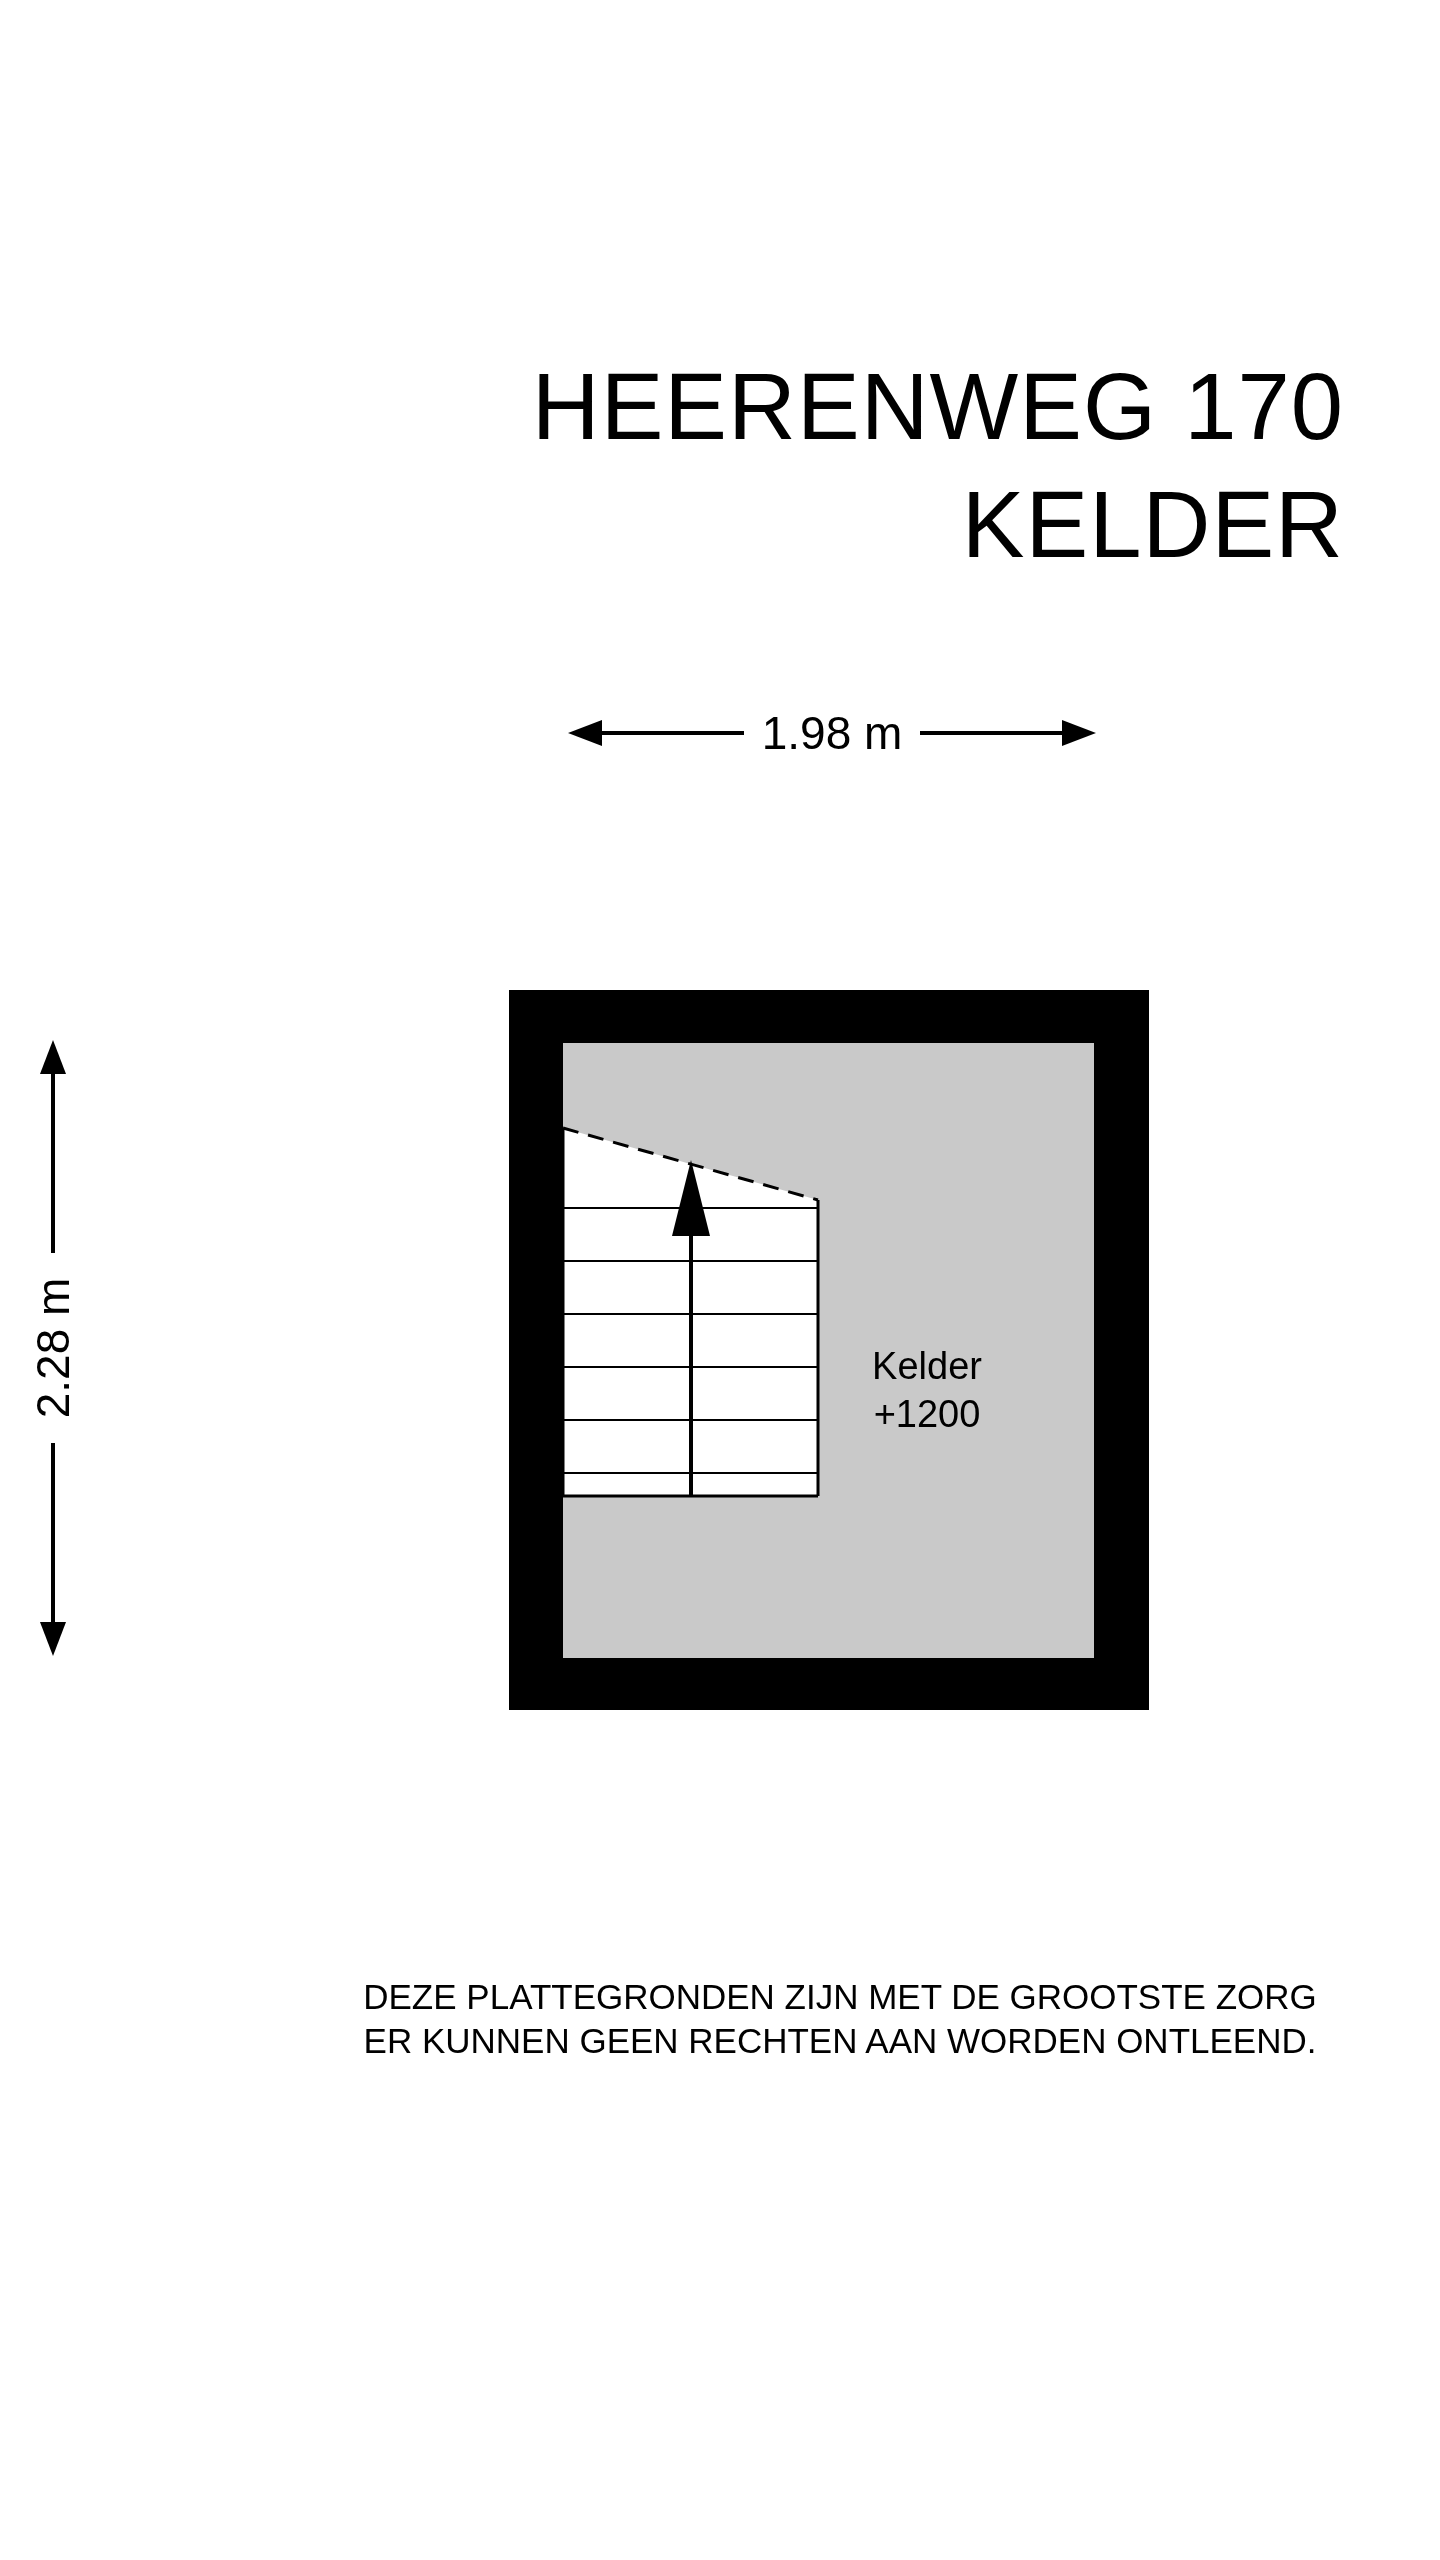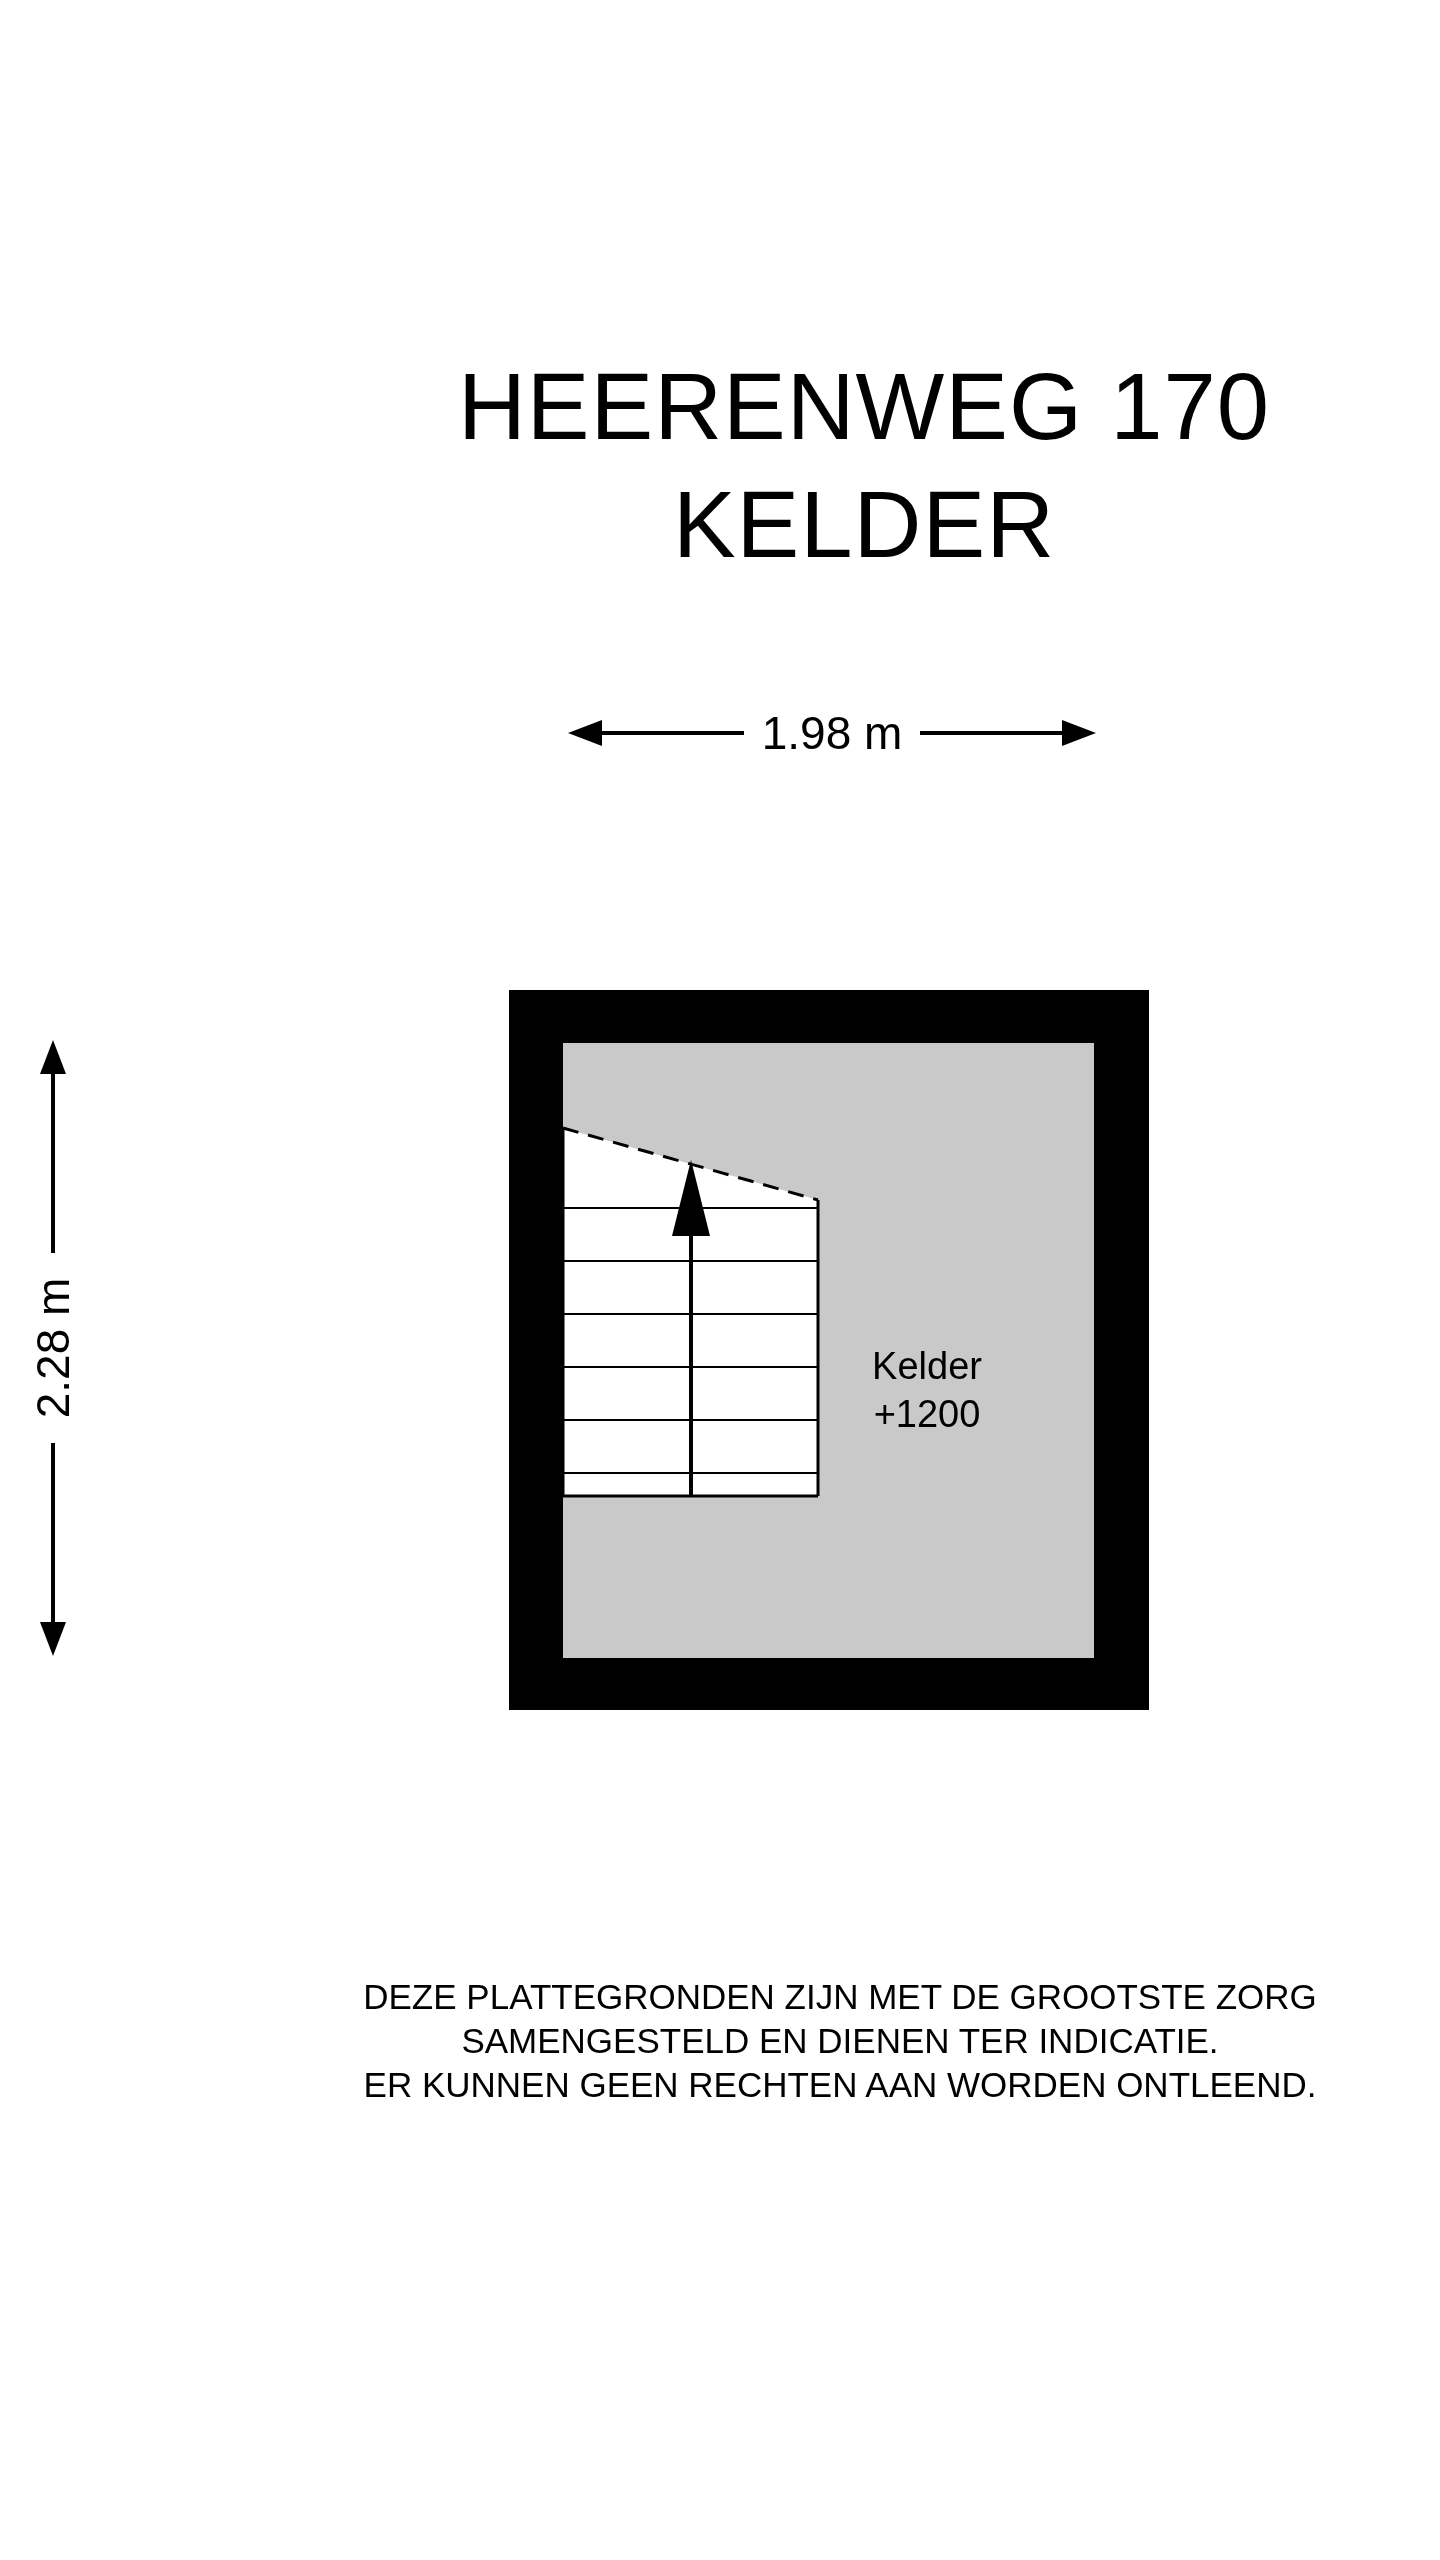--- a/index.html
+++ b/index.html
@@ -9,21 +9,21 @@
     color: #000000;
     font-family: "Liberation Sans", sans-serif;
     position: relative;
     overflow: hidden;
   }
   .abs { position: absolute; }
 
   
   .title {
     left: 384px; top: 348px; width: 960px;
-    text-align: center;
+    text-align: right;
     font-size: 94px; line-height: 118px;
     letter-spacing: 1px;
   }
 
   
   .dim-h {
     left: 568px; top: 710px; width: 528px; height: 46px;
     display: flex; align-items: center; text-align: right;
   }
   .dim-h .line { flex: 1; height: 4px; background: #000; }
@@ -115,15 +115,14 @@
   </svg>
 
   <div class="room-label">
     <div>Kelder</div>
     <div>+1200</div>
   </div>
 </div>
 
 <div class="abs footer">
   <div>DEZE PLATTEGRONDEN ZIJN MET DE GROOTSTE ZORG</div>
-  <div>SAMENGESTELD EN DIENEN TER INDICATIE.</div>
   <div>ER KUNNEN GEEN RECHTEN AAN WORDEN ONTLEEND.</div>
 </div>
 
 </body></html>

